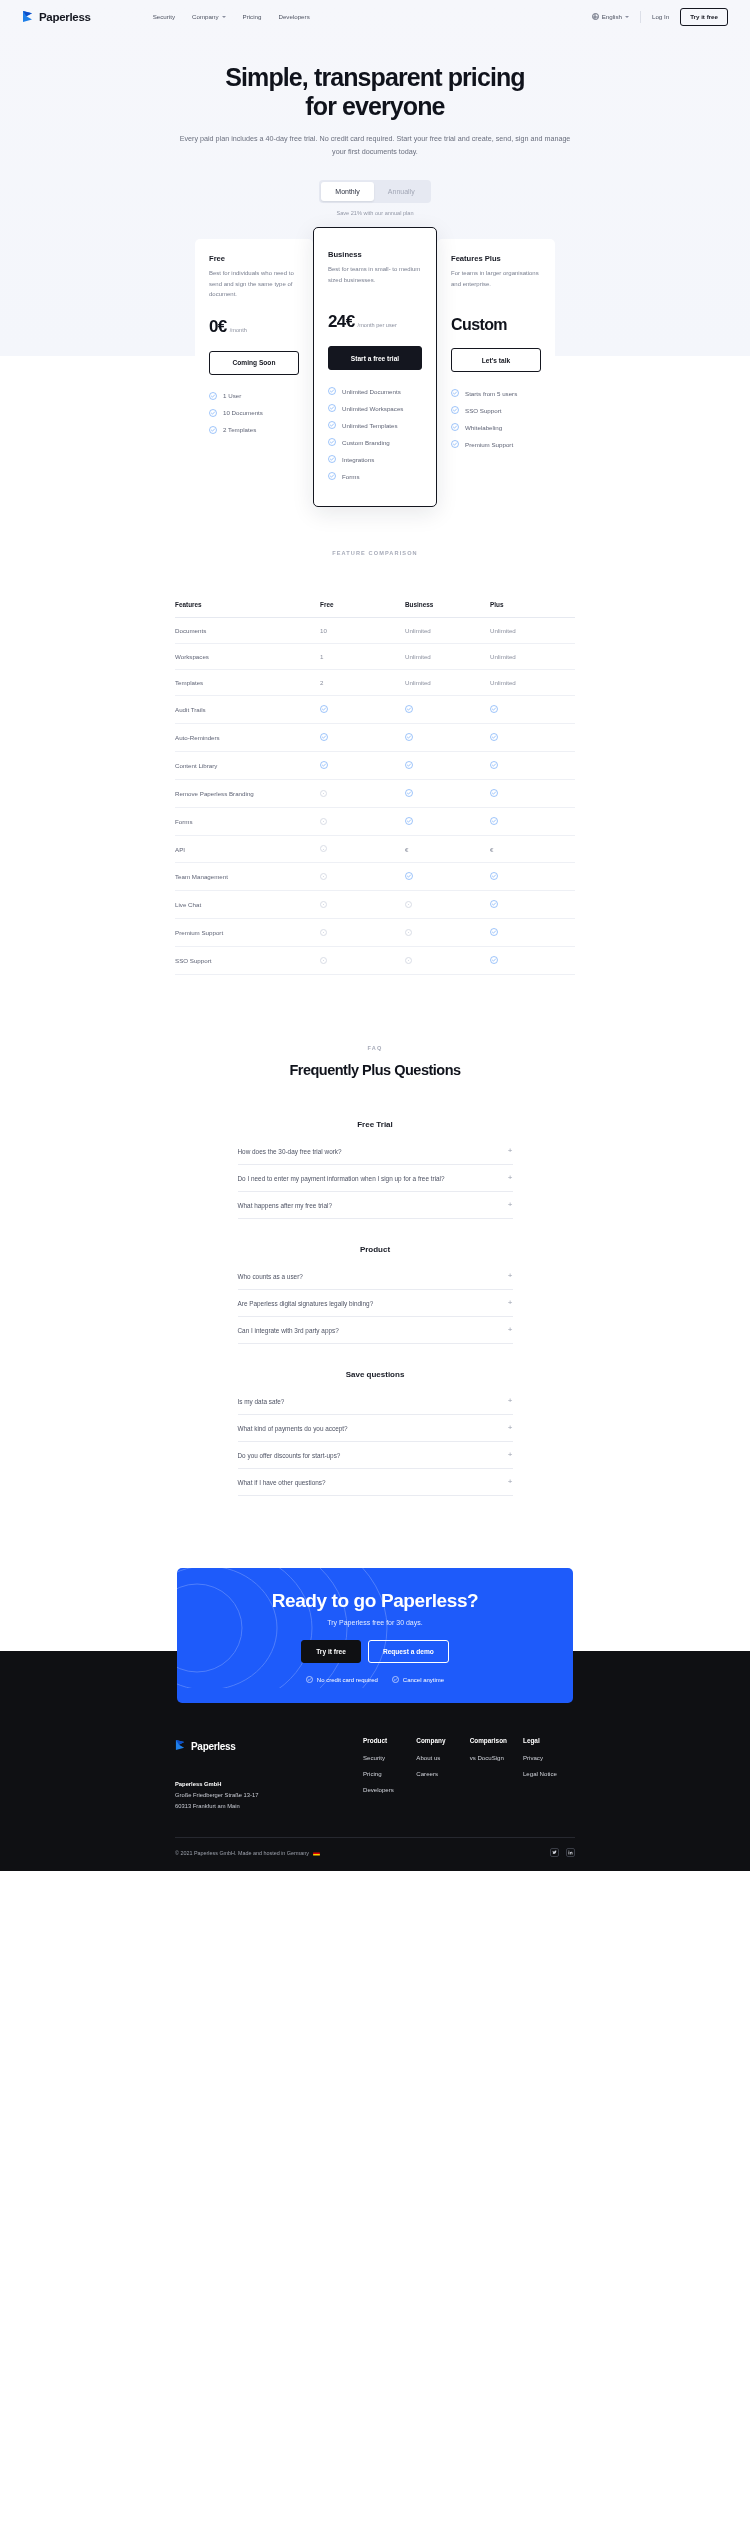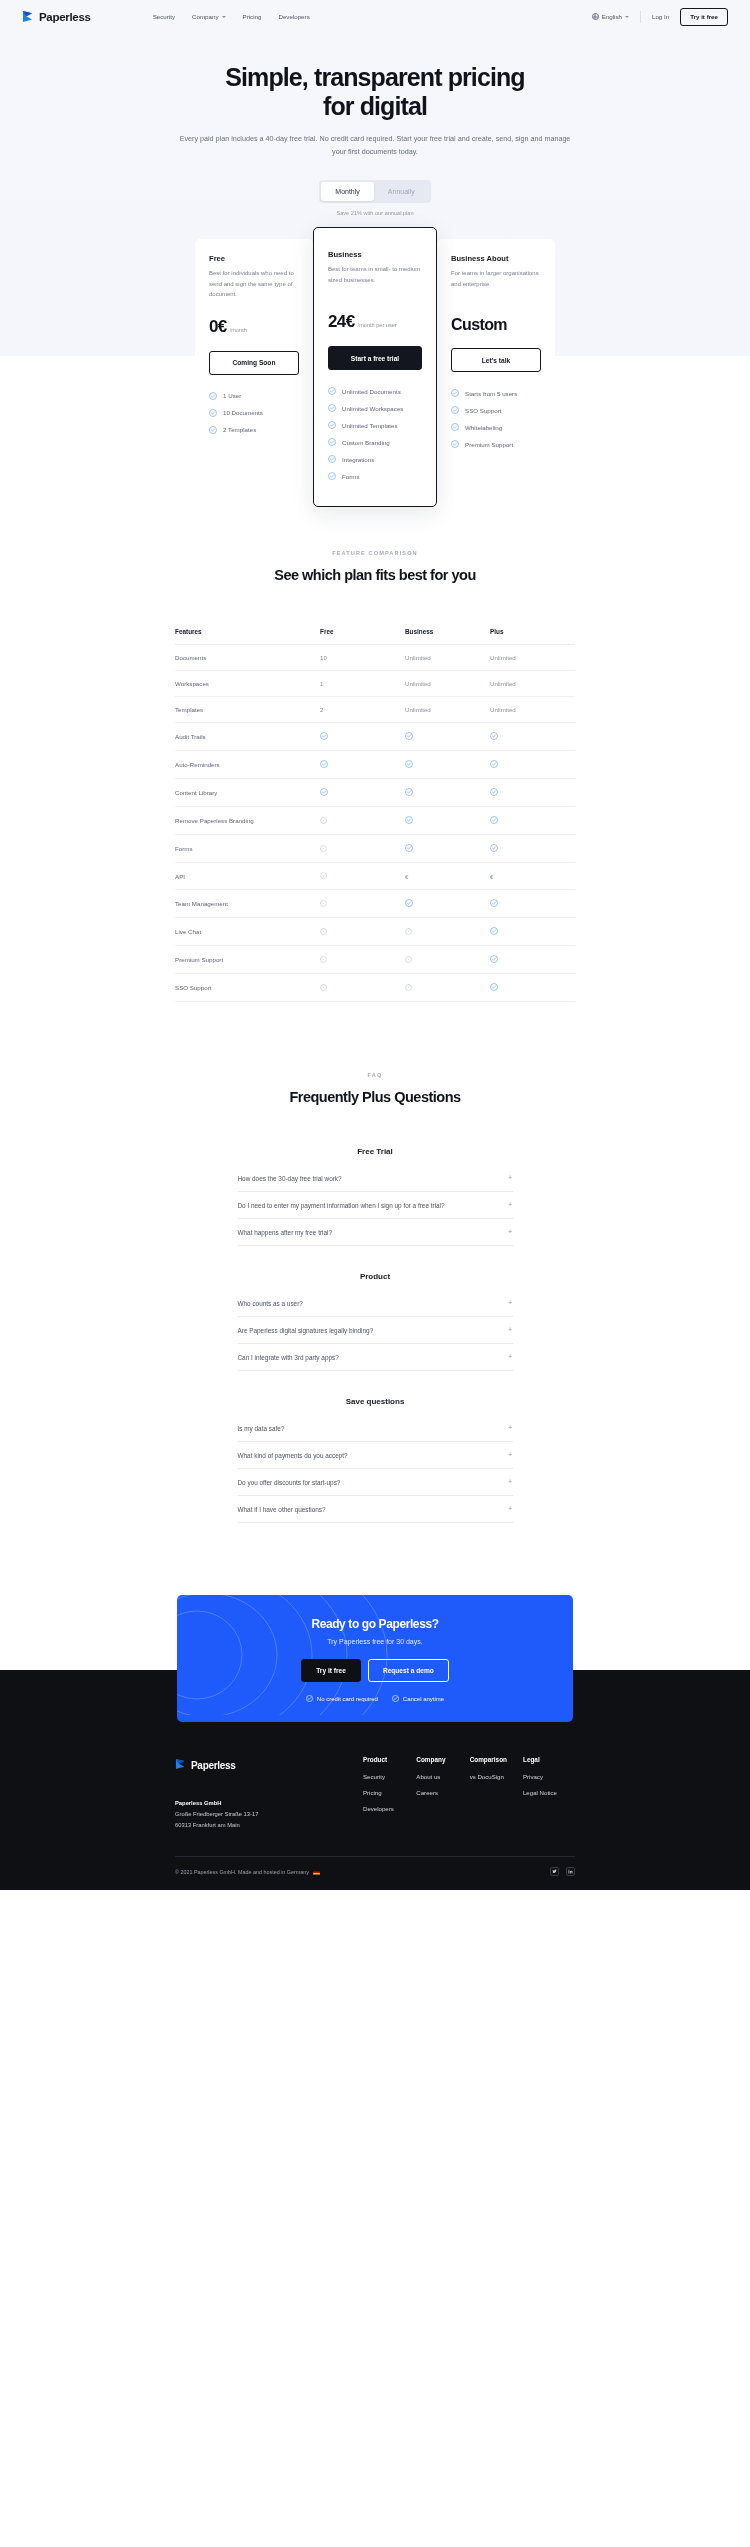--- a/index.html
+++ b/index.html
@@ -128,21 +128,21 @@
   .plus { color:#9aa0ae; font-size:8px; line-height:1; }
 
   
   .cta-zone { position:relative; margin-top:72px; }
   .cta-zone .black-half { position:absolute; left:0; right:0; bottom:0; height:52px; background:#0f1013; }
   .cta {
     position:relative; width:396px; margin:0 auto; background:#1e5bfa; border-radius:5px;
     padding:22px 0 20px; text-align:center; overflow:hidden;
   }
   .cta .swirl { position:absolute; inset:0; opacity:.22; }
-  .cta h3 { position:relative; font-size:12px; font-weight:700; color:#fff; letter-spacing:-0.4px; }
+  .cta h3 { position:relative; font-size:19px; font-weight:700; color:#fff; letter-spacing:-0.4px; }
   .cta p { position:relative; margin-top:7px; font-size:7px; color:#e3ebff; }
   .cta-btns { position:relative; margin-top:14px; display:flex; justify-content:center; gap:7px; }
   .cta-btn { font-family:inherit; font-size:6.6px; font-weight:700; padding:7px 14px; border-radius:3px; cursor:pointer; }
   .cta-btn.dark { background:#0f1013; color:#fff; border:1px solid #0f1013; }
   .cta-btn.ghost { background:transparent; color:#fff; border:1px solid #ffffff; }
   .cta-notes { position:relative; margin-top:13px; display:flex; justify-content:center; gap:14px; }
   .cta-note { display:flex; align-items:center; gap:4px; font-size:6px; color:#ffffff; }
 
   
   .footer { background:#0f1013; color:#fff; padding: 34px 0 0; }
@@ -205,21 +205,21 @@
       </a>
       <span class="divider-v"></span>
       <a class="login">Log In</a>
       <button class="btn-outline-sm">Try it free</button>
     </div>
   </div>
 
   <div class="hero">
     <h1>
       <span>Simple, transparent pricing</span><br>
-      <span>for digital</span>
+      <span>for everyone</span>
     </h1>
     <p class="sub">
       <span>Every paid plan includes a 40-day free trial. No credit card required. Start your free trial</span>
       <span>and create, send, sign and manage your first documents today.</span>
     </p>
 
     <div class="toggle-wrap">
       <div class="toggle">
         <button class="active">Monthly</button>
         <button>Annually</button>
@@ -311,21 +311,21 @@
           <svg class="chk" width="8" height="8" viewBox="0 0 16 16">
               <circle cx="8" cy="8" r="7" fill="none" stroke="#6aa6f7" stroke-width="1.3"></circle>
               <path d="M4.8 8.2 L7 10.3 L11.2 5.9" fill="none" stroke="#6aa6f7" stroke-width="1.3" stroke-linecap="round" stroke-linejoin="round"></path>
             </svg>
           <span>Forms</span>
         </div>
       </div>
     </div>
 
     <div class="card plain">
-      <div class="card-name">Business About</div>
+      <div class="card-name">Features Plus</div>
       <div class="card-desc">For teams in larger organisations and enterprise.</div>
       <div class="price-row">
         <span class="price custom">Custom</span>
         <span class="price-per"></span>
       </div>
       <button class="card-btn outline">Let's talk</button>
       <div class="feat-list">
         <div class="feat-item">
           <svg class="chk" width="8" height="8" viewBox="0 0 16 16">
               <circle cx="8" cy="8" r="7" fill="none" stroke="#6aa6f7" stroke-width="1.3"></circle>
@@ -355,21 +355,20 @@
           <span>Premium Support</span>
         </div>
       </div>
     </div>
 
   </div>
 </div>
 
 <div class="compare">
   <div class="eyebrow">FEATURE COMPARISON</div>
-  <h2>See which plan fits best for you</h2>
 
   <div class="table" id="compare-table">
       <div class="trow head">
         <div class="c0">Features</div>
         <div class="c">Free</div>
         <div class="c">Business</div>
         <div class="c">Plus</div>
       </div>
       <div class="trow">
         <div class="c0">Documents</div>

